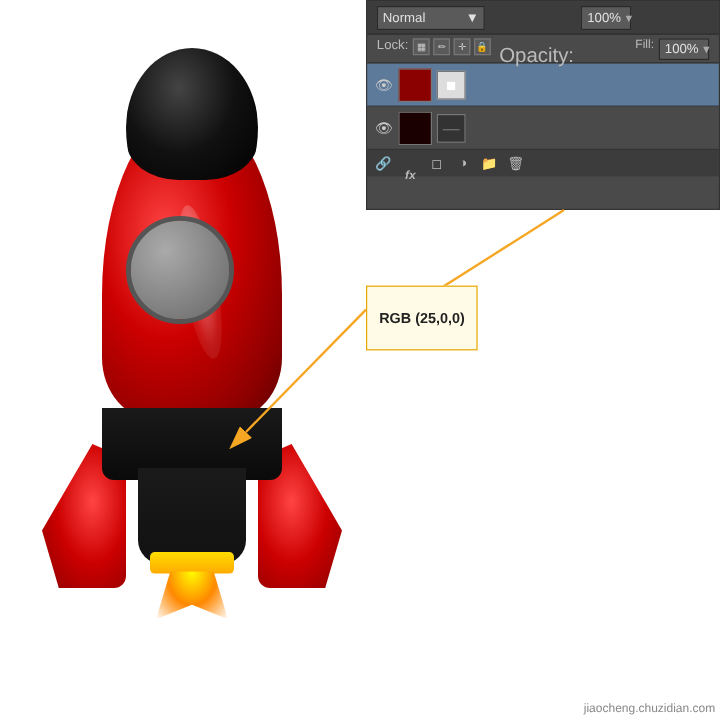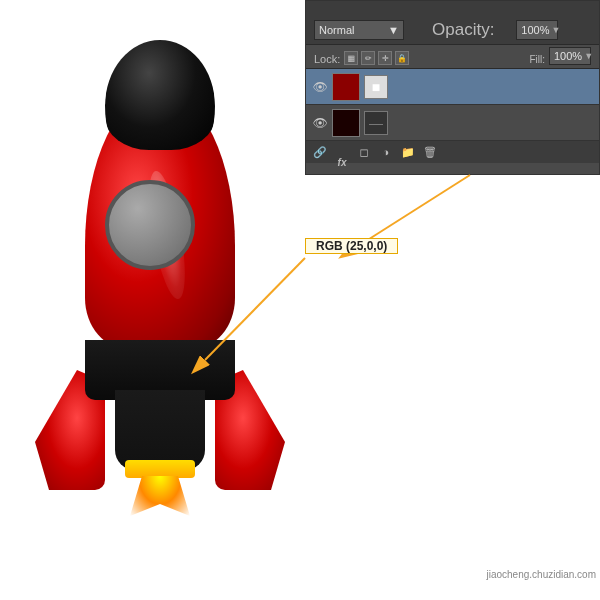--- a/index.html
+++ b/index.html
@@ -142,26 +142,26 @@
       right: 0;
       top: 0;
       width: 295px;
       height: 175px;
       background: #4a4a4a;
       border: 1px solid #333;
     }
 
     .ps-panel-header {
       display: flex;
-      align-items: flex-end;
+      align-items: flex-start;
       padding: 4px 8px;
       background: #3c3c3c;
       border-bottom: 1px solid #2a2a2a;
-      height: 44px;
-      gap: 22px;
+      height: 28px;
+      gap: 6px;
     }
 
     .ps-blend-select {
       background: #5a5a5a;
       border: 1px solid #2a2a2a;
       color: #e0e0e0;
       font-size: 11px;
       padding: 1px 4px;
       height: 20px;
       width: 90px;
@@ -191,21 +191,21 @@
     }
 
     .ps-dropdown-arrow {
       color: #aaa;
       font-size: 9px;
       margin-left: 2px;
     }
 
     .ps-panel-row2 {
       display: flex;
-      align-items: flex-end;
+      align-items: flex-start;
       padding: 3px 8px;
       background: #4a4a4a;
       border-bottom: 1px solid #2a2a2a;
       height: 24px;
       gap: 4px;
     }
 
     .ps-lock-label {
       color: #bbb;
       font-size: 11px;
@@ -350,21 +350,21 @@
       left: 305px;
       top: 238px;
     }
 
     .rgb-tooltip {
       position: absolute;
       left: 0;
       top: 0;
       background: #fffbe6;
       border: 1px solid #e6a800;
-      padding: 0 10px;
+      padding: 19px 10px;
       font-size: 12px;
       font-weight: bold;
       color: #222;
       white-space: nowrap;
       z-index: 10;
     }
 
     
     .arrows-svg {
       position: absolute;
@@ -372,21 +372,21 @@
       left: 0;
       width: 600px;
       height: 600px;
       pointer-events: none;
       z-index: 5;
     }
 
     
     .watermark {
       position: absolute;
-      bottom: 20px;
+      bottom: 4px;
       right: 4px;
       font-size: 10px;
       color: #888;
       z-index: 20;
     }
   </style>
 </head>
 <body>
 
 <div class="rocket-container">

